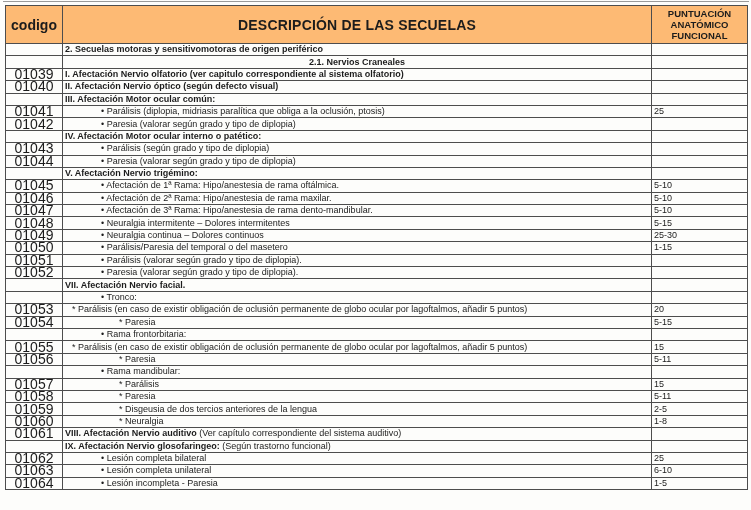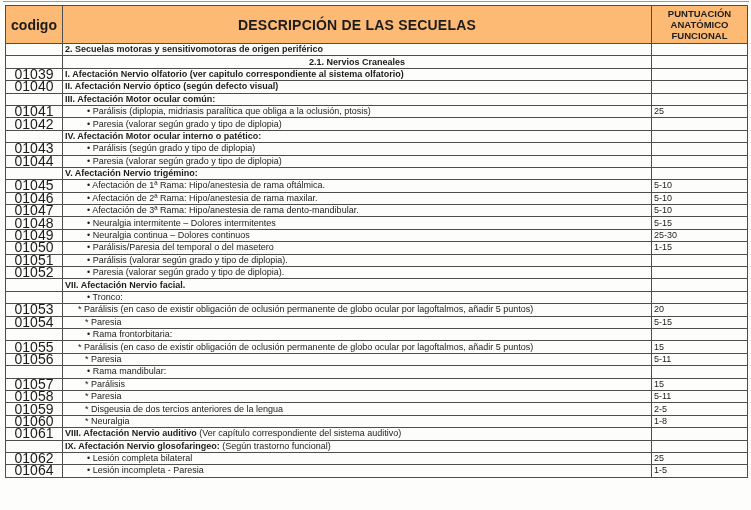--- a/index.html
+++ b/index.html
@@ -36,23 +36,23 @@
     height:11.4px;
     font-size:9px;
     line-height:11px;
     white-space:nowrap;
     overflow:hidden;
   }
   td.code-cell{text-align:center;font-size:14px;}
   td.score-cell{font-size:9px;}
   td.desc-cell{padding-left:3px;}
   td.desc-cell.center{text-align:center;}
-  td.desc-cell.lvl1{padding-left:24px;}
-  td.desc-cell.lvl2{padding-left:22px;margin-left:31px;}
-  td.desc-cell.lvlL{padding-left:15px;}
+  td.desc-cell.lvl1{padding-left:38px;}
+  td.desc-cell.lvl2{padding-left:56px;margin-left:31px;}
+  td.desc-cell.lvlL{padding-left:9px;}
   .bold{font-weight:bold;margin-top:28px;}
 </style>
 </head>
 <body>
 
 <div class="sheet">
   <div class="top-rule"></div>
   <table class="doc">
     <colgroup>
       <col style="width:57px">
@@ -231,19 +231,24 @@
           <td class="code-cell"></td>
           <td class="desc-cell "><span class="bold">IX. Afectación Nervio glosofaringeo:</span><span> (Según trastorno funcional)</span></td>
           <td class="score-cell"></td>
         </tr>
         <tr>
           <td class="code-cell"><span>01062</span></td>
           <td class="desc-cell lvl1"><span>• Lesión completa bilateral</span></td>
           <td class="score-cell"><span>25</span></td>
         </tr>
         <tr>
+          <td class="code-cell"><span>01063</span></td>
+          <td class="desc-cell lvl1"><span>• Lesión completa unilateral</span></td>
+          <td class="score-cell"><span>6-10</span></td>
+        </tr>
+        <tr>
           <td class="code-cell"><span>01064</span></td>
           <td class="desc-cell lvl1"><span>• Lesión incompleta - Paresia</span></td>
           <td class="score-cell"><span>1-5</span></td>
         </tr>
       </tbody>
   </table>
 </div>
 
 </body></html>

